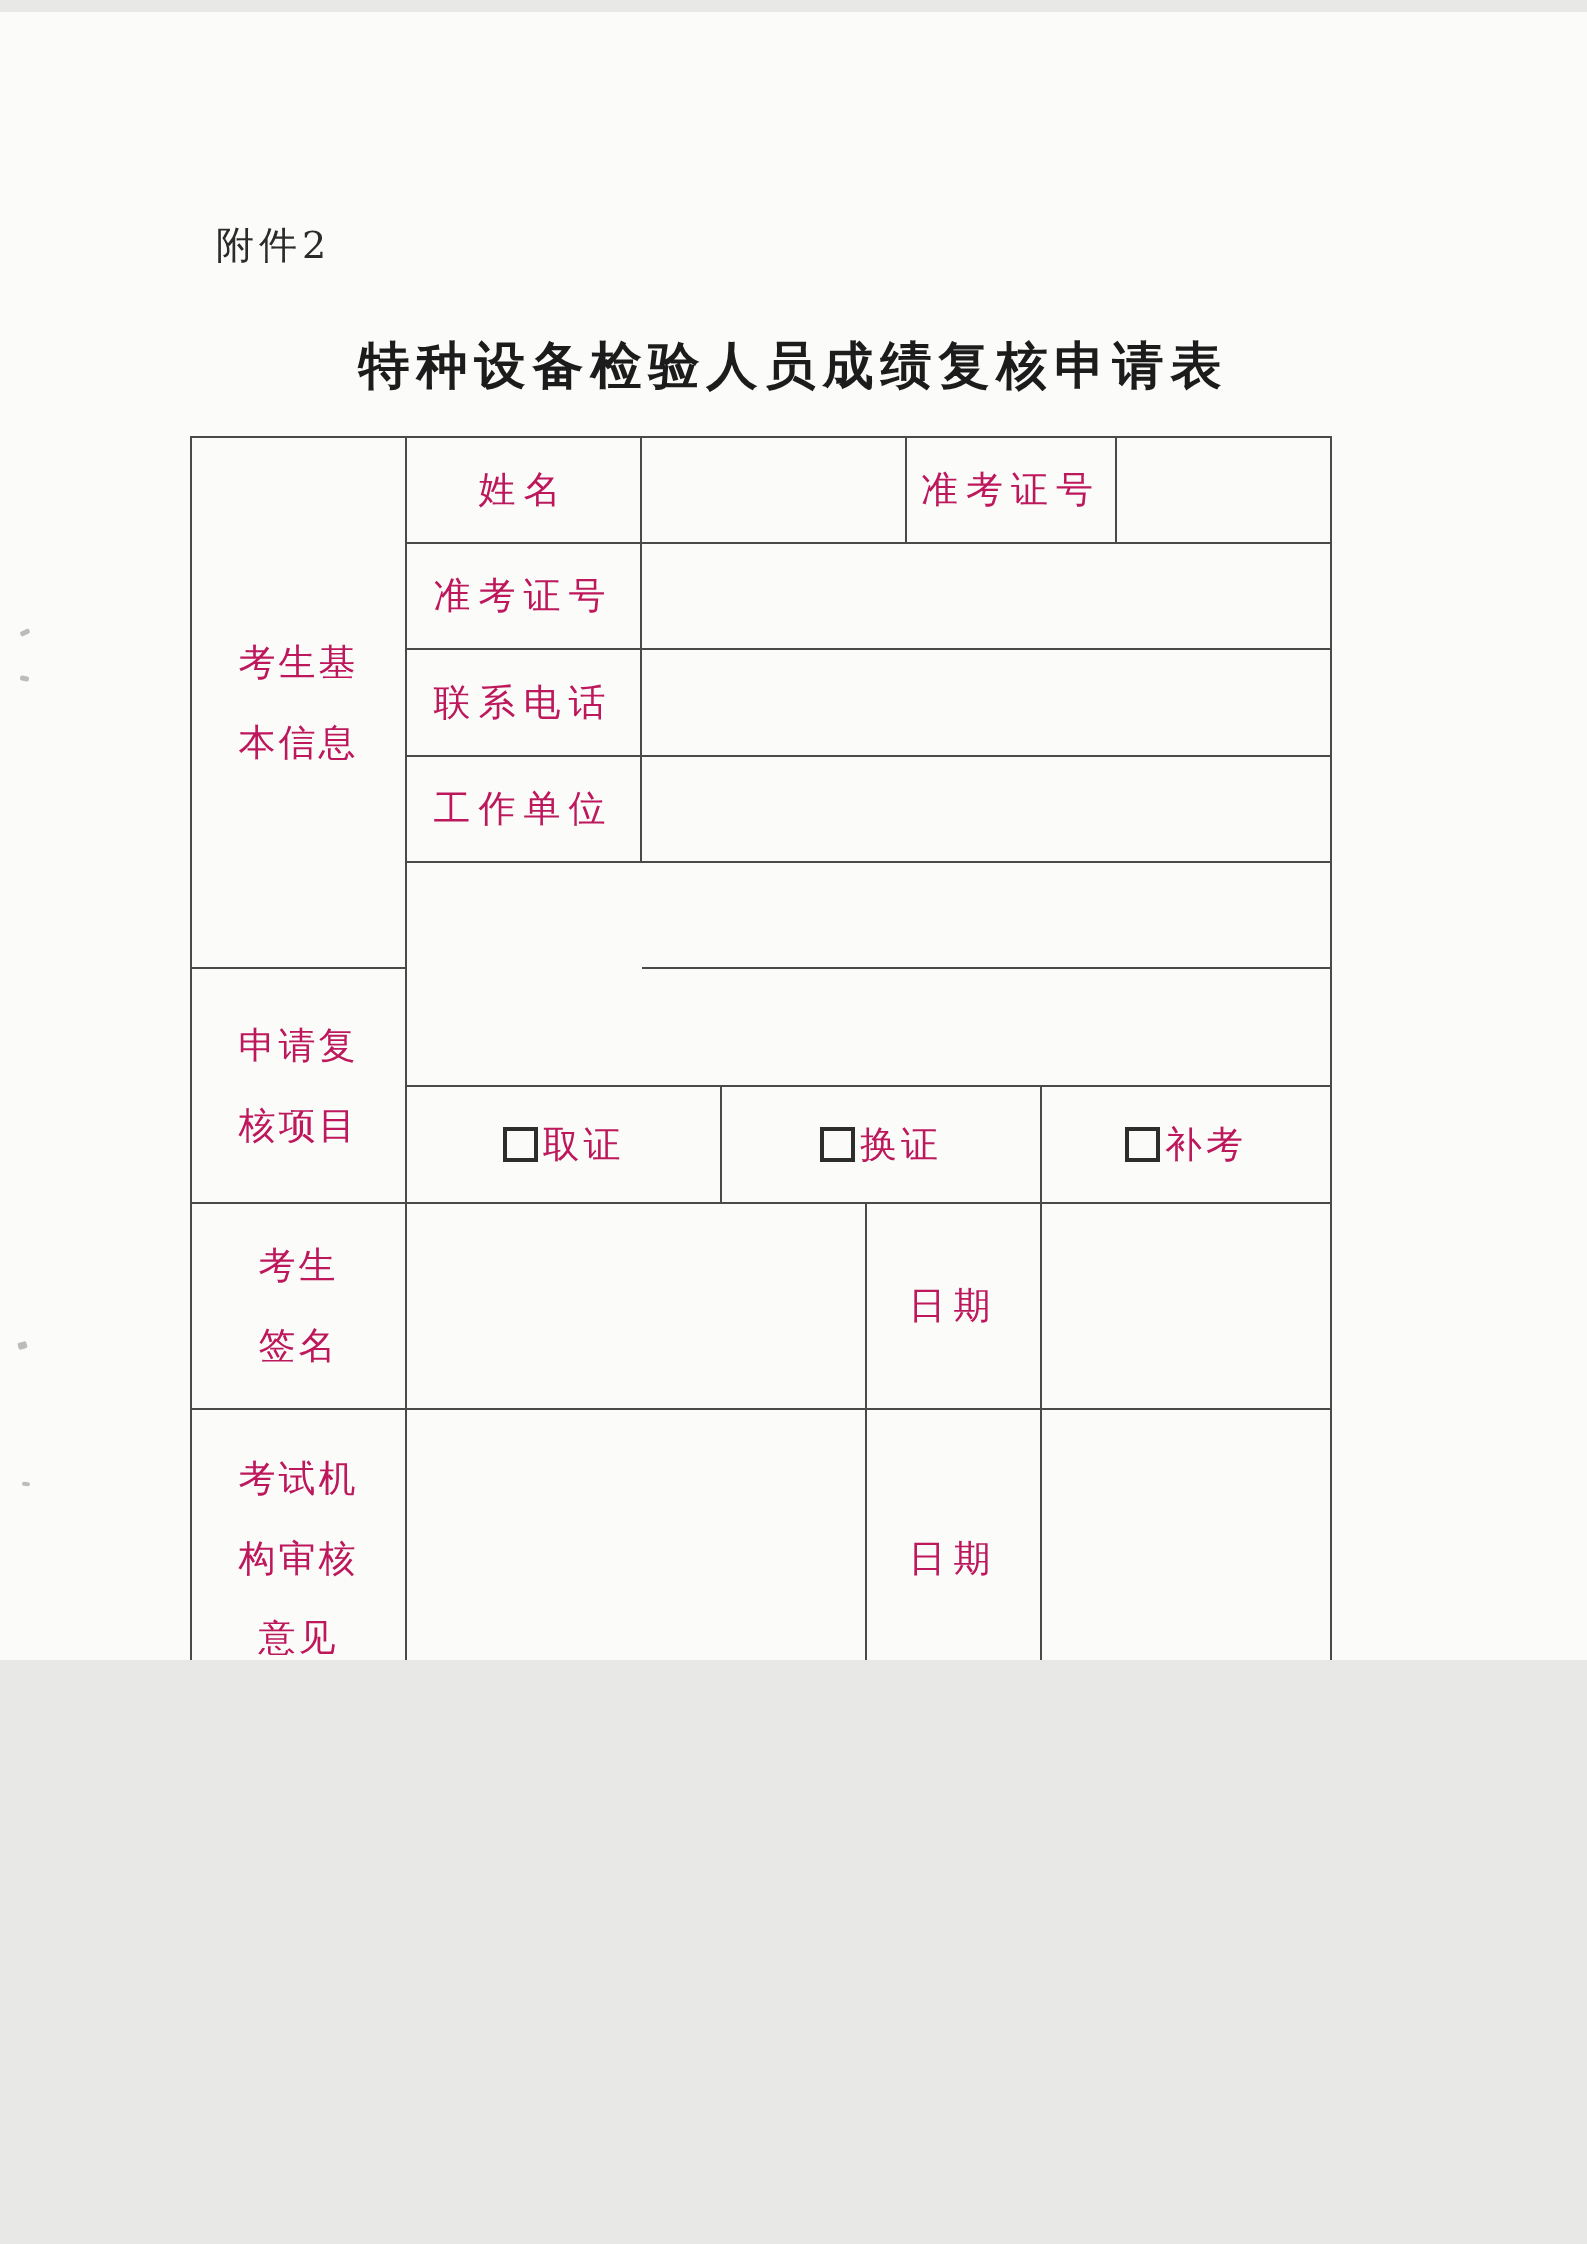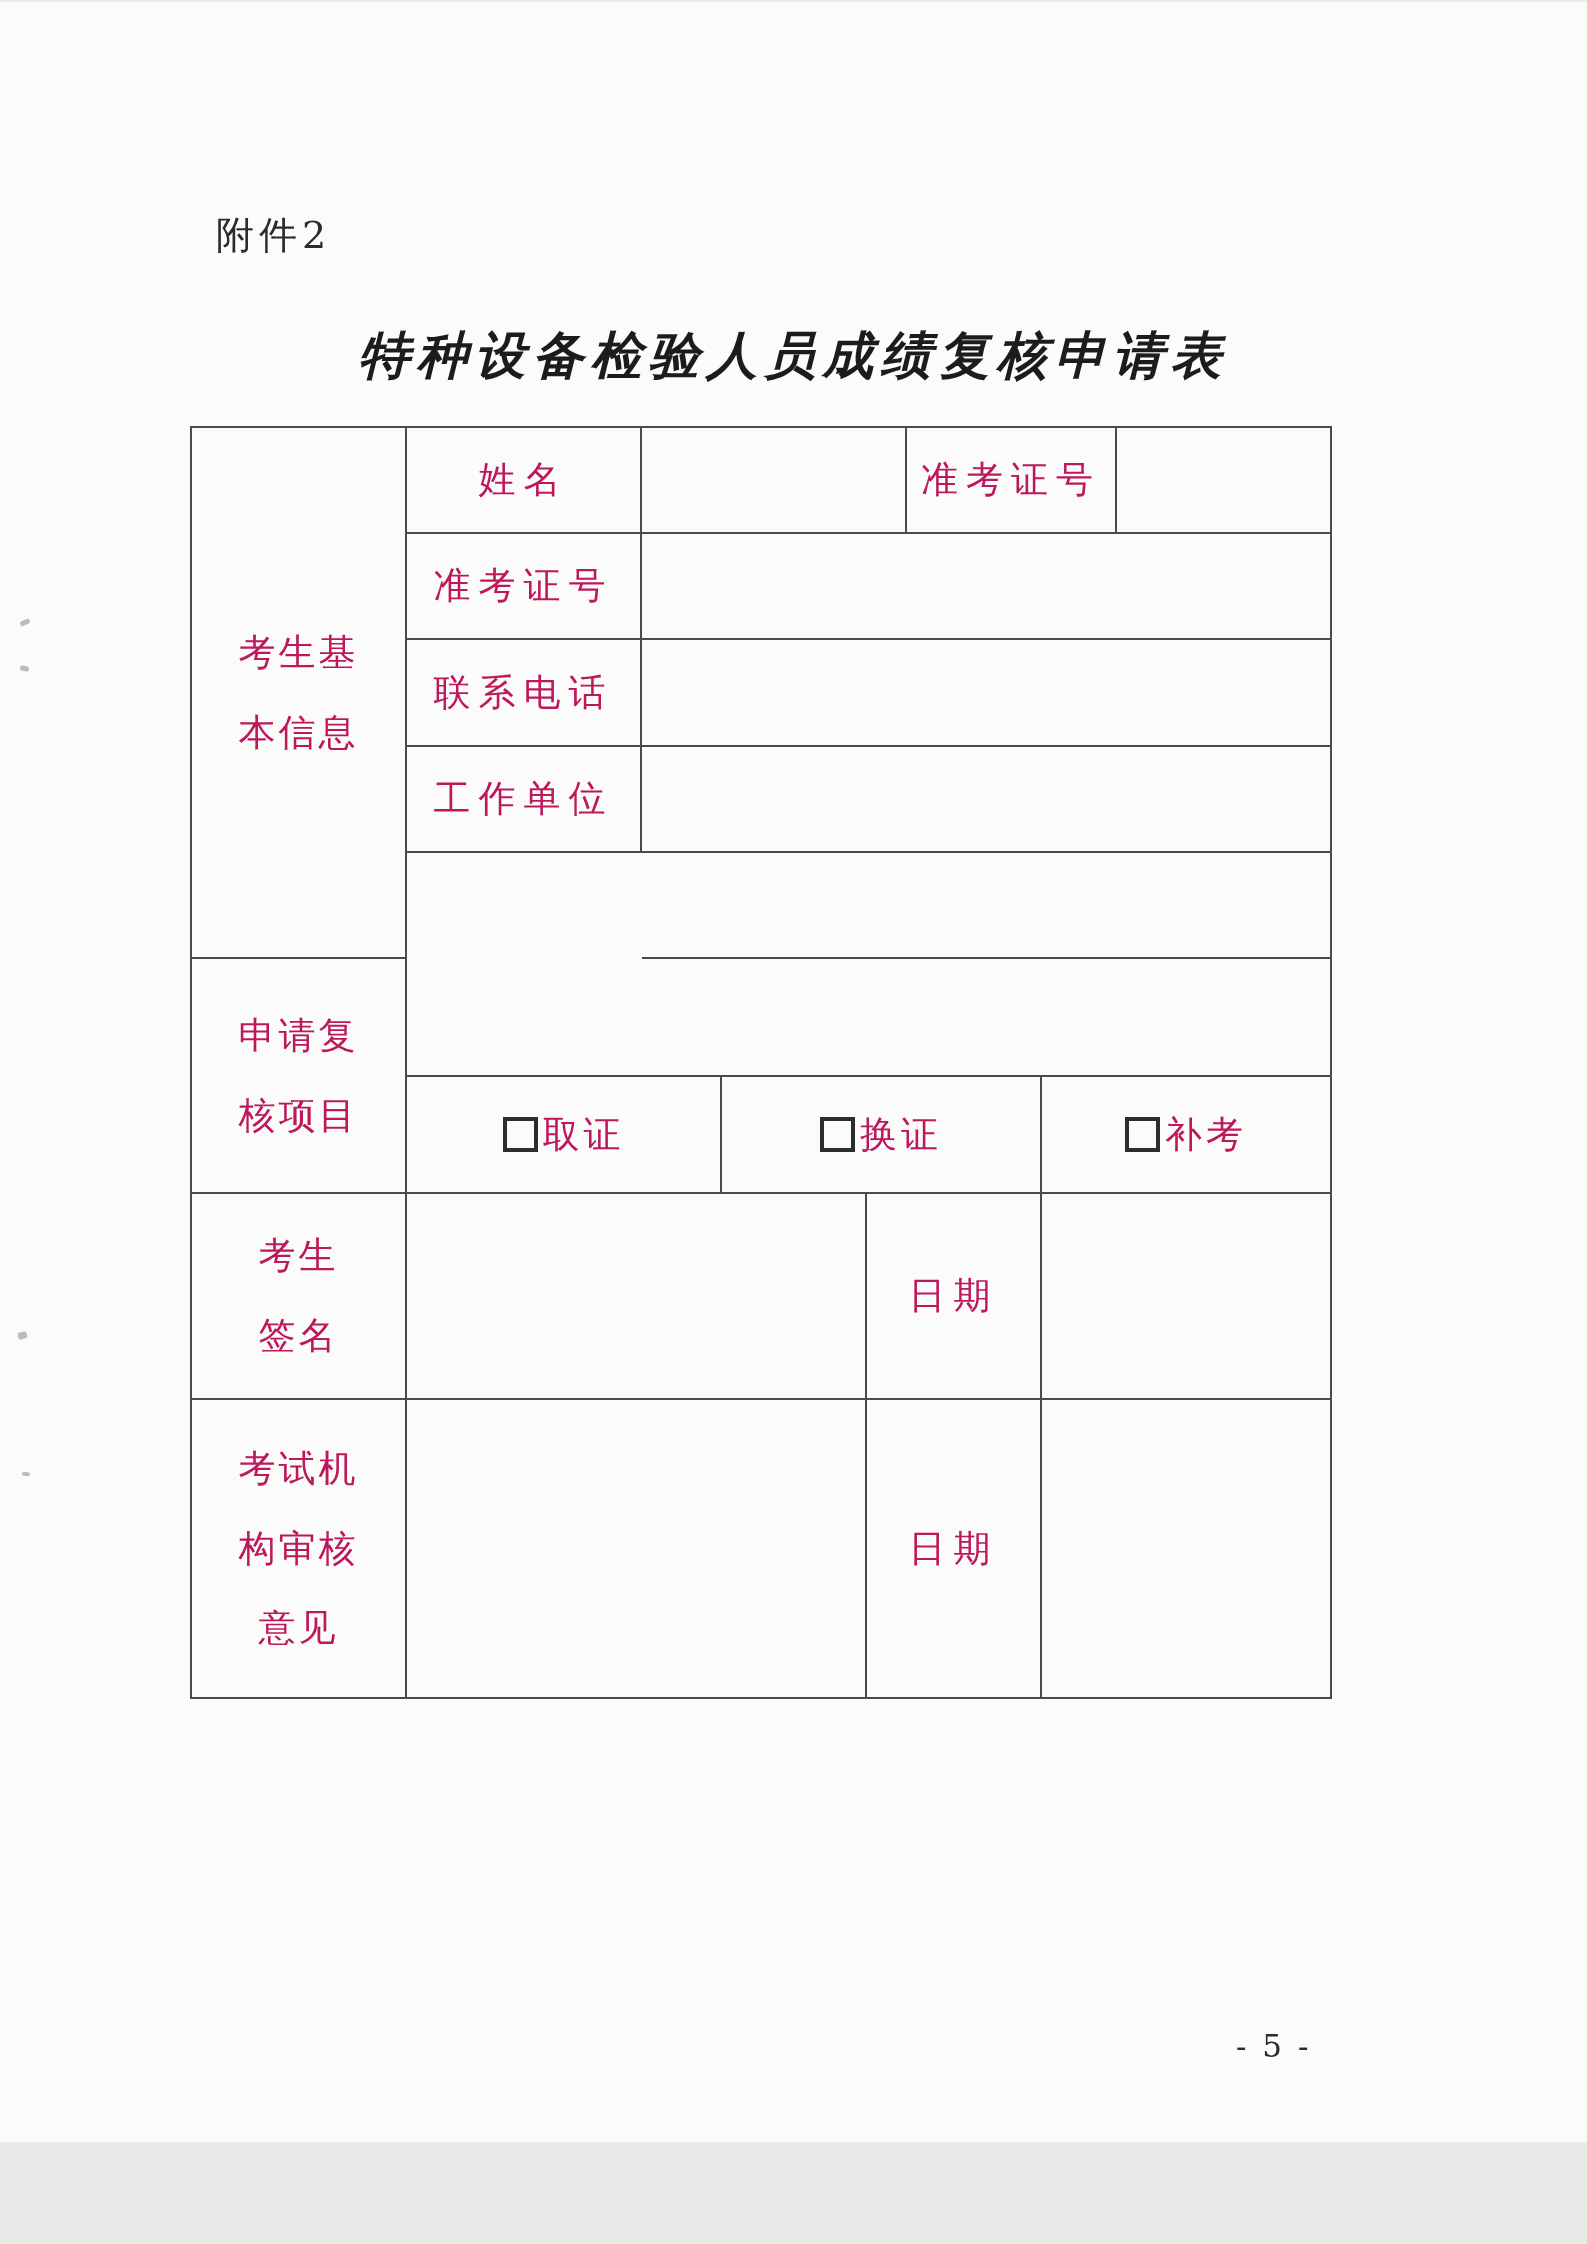--- a/index.html
+++ b/index.html
@@ -1,32 +1,32 @@
 <!DOCTYPE html>
 <html><head>
 <meta charset="utf-8">
 <style>
   html,body{margin:0;padding:0;background:#e8e8e6;}
   .page{
     position:relative;
-    width:1587px;height:2140px;
-    margin:2px auto;
+    width:1587px;height:1648px;
+    margin:12px auto;
     background:#fbfbf9;
     font-family:"DejaVu Serif","Liberation Serif",serif;
     color:#2e2e2e;
     overflow:hidden;
   }
   .attachment{
     position:absolute;left:216px;top:208px;
     font-size:38px;letter-spacing:5px;color:#2b2b2b;
   }
   .title{
     position:absolute;left:0;top:320px;width:100%;
     margin:0;text-align:center;
-    font-size:51px;font-weight:bold;letter-spacing:7px;color:#1c1c1c;font-style:italic;
+    font-size:51px;font-weight:bold;letter-spacing:7px;color:#1c1c1c;
   }
   .form-table{
     position:absolute;left:190px;top:424px;
     display:grid;
     grid-template-columns:215px 235px 80px 145px 40px 135px 75px 215px;
     grid-template-rows:106px 106px 107px 106px 106px 118px 117px 206px 299px;
     border-top:2px solid #4a4a4a;
     border-left:2px solid #4a4a4a;
   }
   .cell{

